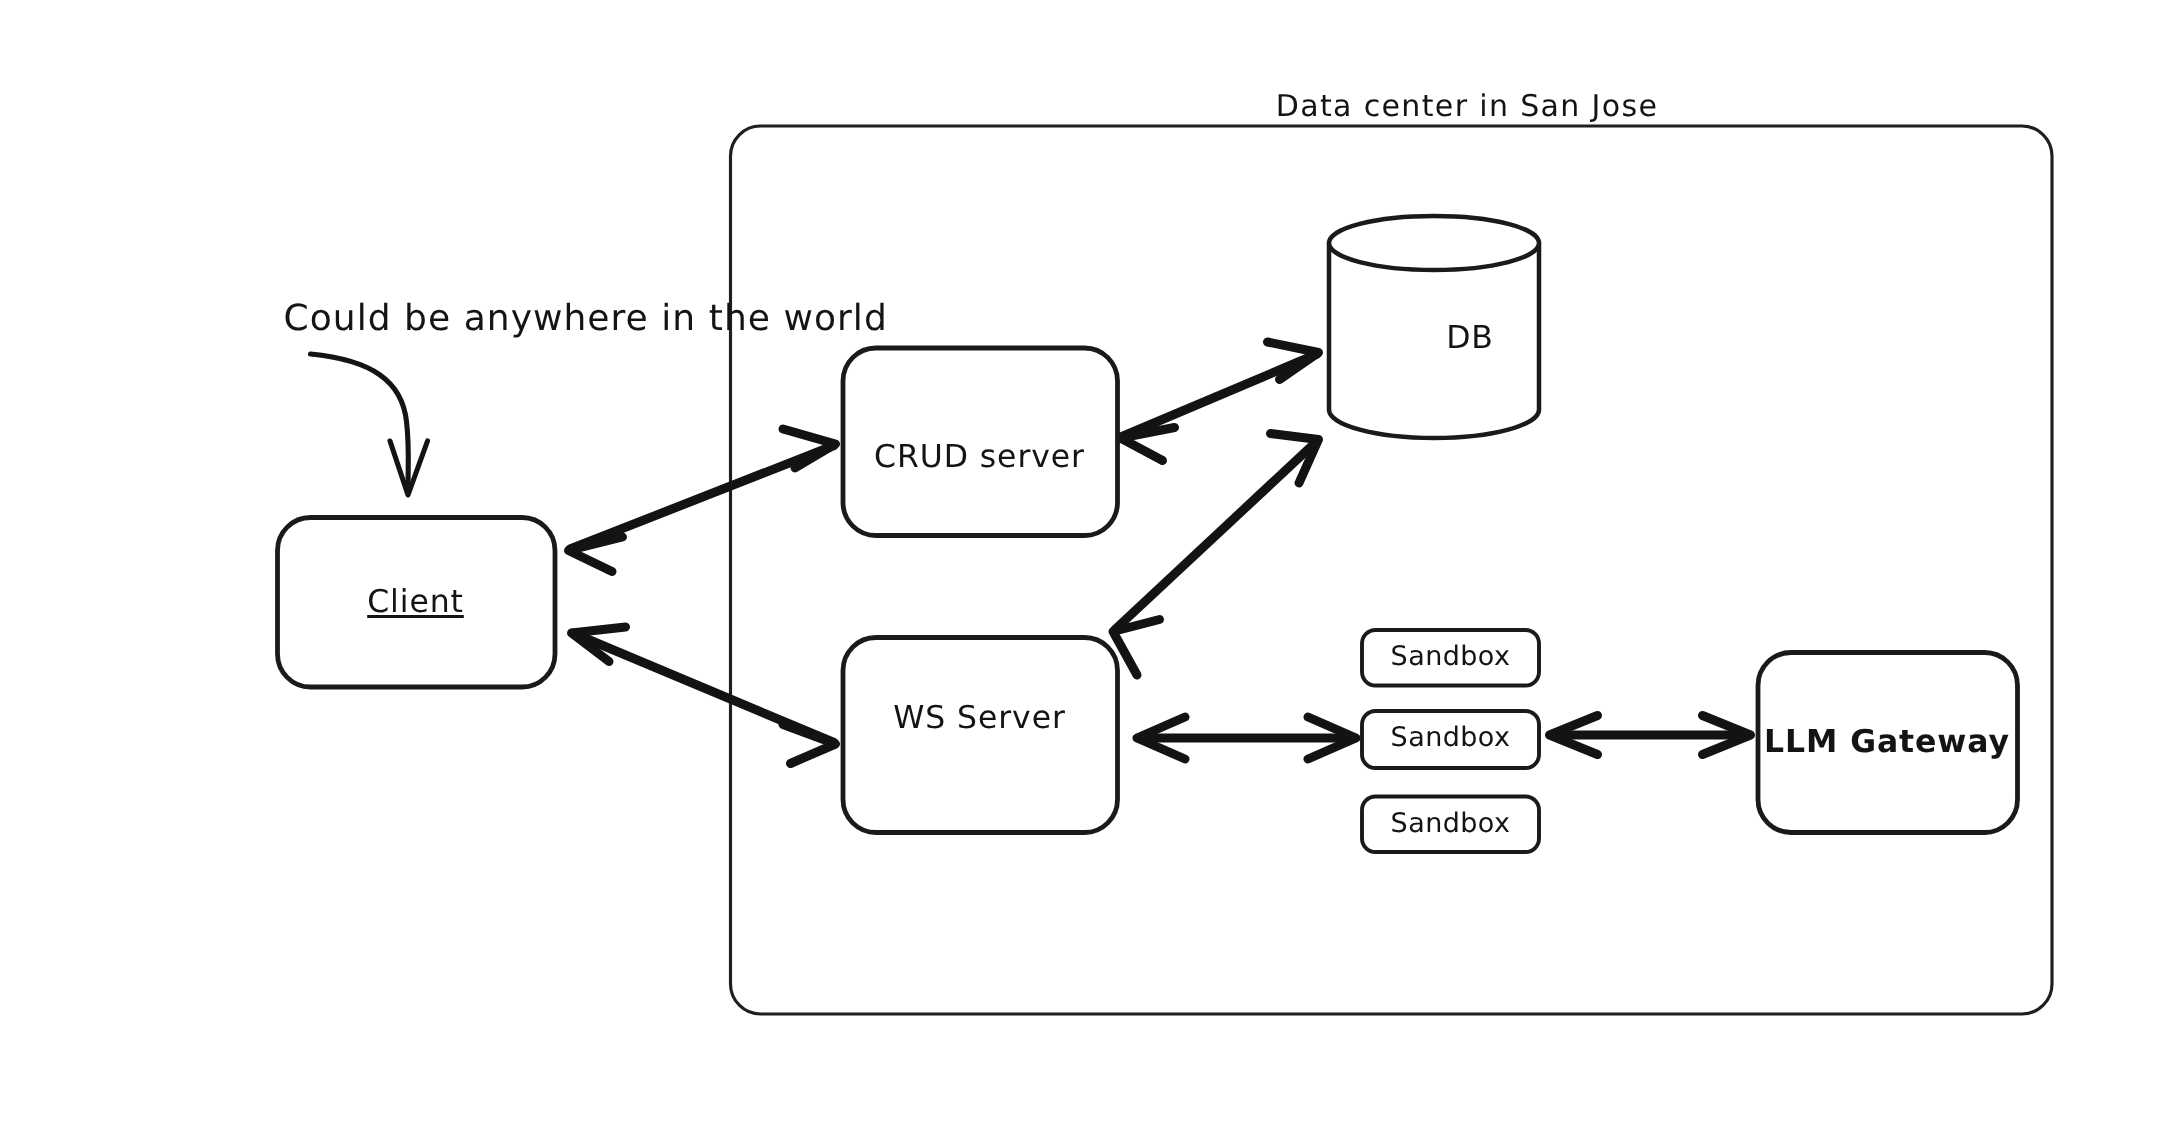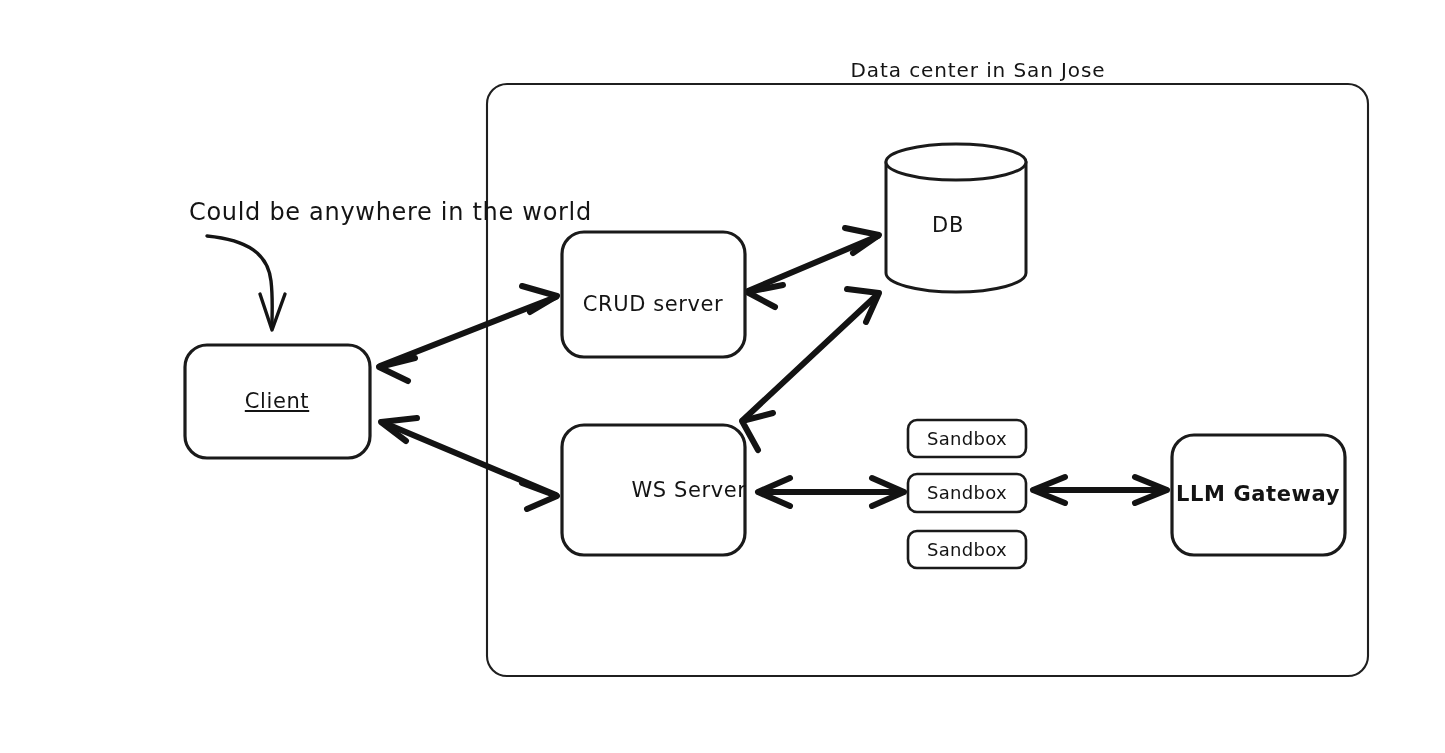--- a/index.html
+++ b/index.html
@@ -166,23 +166,23 @@
   </svg>
 
   <div class="label label-title" style="left:978px; top:70px;">Data center in San Jose</div>
 
   <div class="label label-annot" style="left:189px; top:212px; transform:translate(0,-50%);">Could be anywhere in the world</div>
 
   <div class="label label-node" style="left:277px; top:401px;text-decoration:underline;">Client</div>
 
   <div class="label label-node" style="left:653px; top:304px;">CRUD server</div>
 
-  <div class="label label-node" style="left:653px; top:490px;margin-left:36px;">WS Server</div>
+  <div class="label label-node" style="left:653px; top:478px;">WS Server</div>
 
-  <div class="label label-node" style="left:948px; top:225px;">DB</div>
+  <div class="label label-node" style="left:980px; top:225px;">DB</div>
 
   <div class="label label-small" style="left:967px; top:438px;">Sandbox</div>
 
   <div class="label label-small" style="left:967px; top:492px;">Sandbox</div>
 
   <div class="label label-small" style="left:967px; top:549px;">Sandbox</div>
 
   <div class="label label-node" style="left:1258px; top:494px;font-weight:bold;">LLM Gateway</div>
 
 </div>

